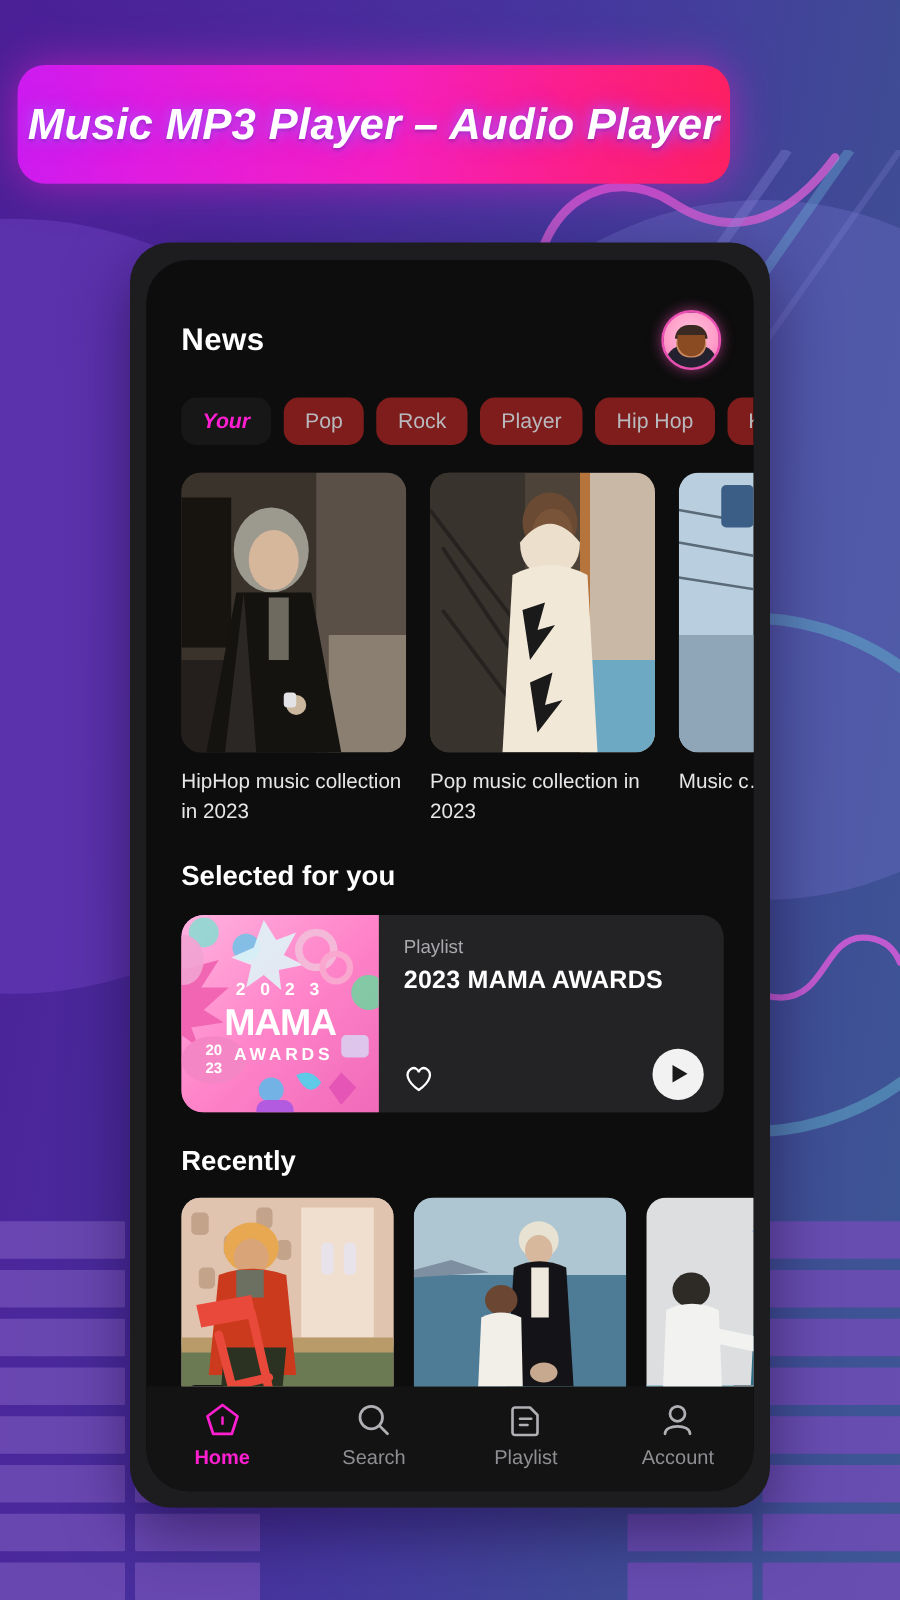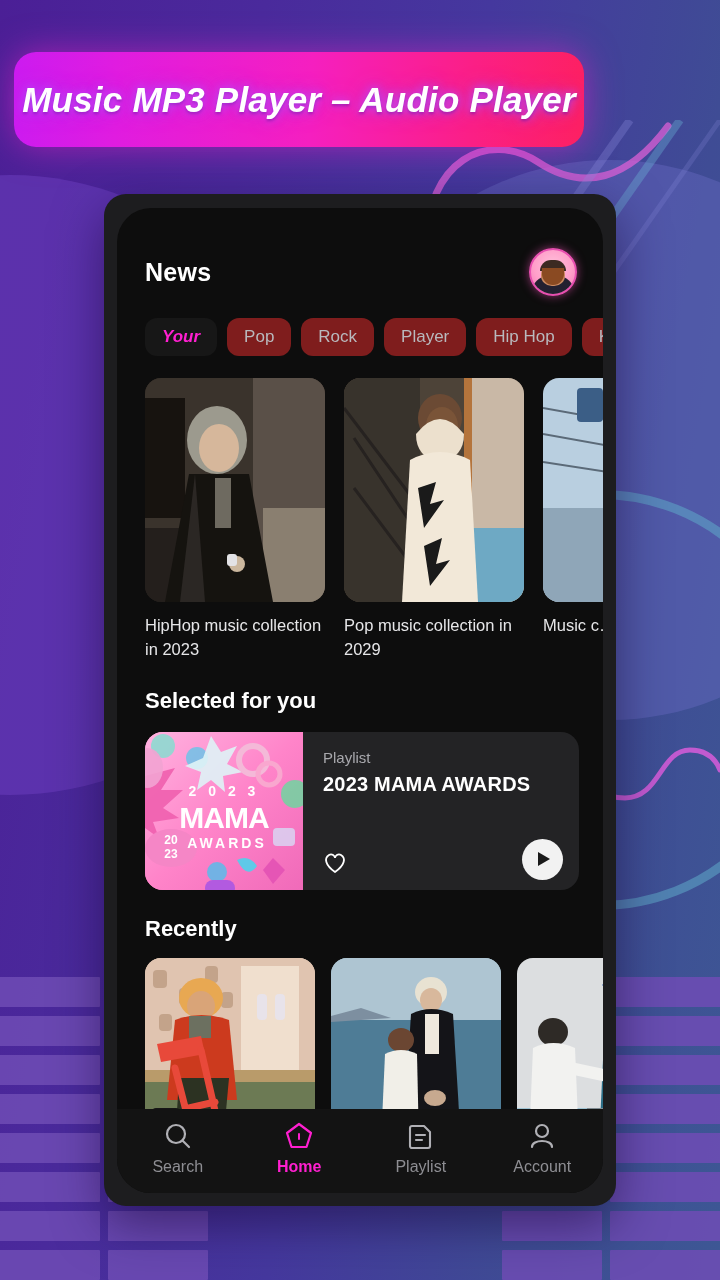--- a/index.html
+++ b/index.html
@@ -65,21 +65,21 @@
     font-size:35px; font-weight:bold; font-style:italic; color:#ffffff;
     letter-spacing:.2px; white-space:nowrap;
     text-shadow:0 0 10px rgba(190,80,255,.95), 0 0 20px rgba(160,60,240,.8), 0 2px 3px rgba(80,0,120,.5);
   }
 
   
   .phone {
     position:absolute; left:104px; top:194px;
     width:512px; height:1012px;
     background:#1d1d1f;
-    border-radius:22px;
+    border-radius:32px;
     box-shadow:0 18px 50px rgba(20,0,45,.5);
     padding:14px 13px 13px 13px;
   }
   .screen {
     width:100%; height:100%;
     background:#0d0d0d; border-radius:34px; overflow:hidden;
     position:relative; display:flex; flex-direction:column;
   }
 
   .screen-body { flex:1; overflow:hidden; position:relative; }
@@ -289,21 +289,21 @@
             <rect x="120" y="0" width="8" height="224" fill="#b4743c"></rect>
             <path d="M10 60 L70 150 M10 110 L70 190 M0 30 L76 130" stroke="#262220" stroke-width="3" fill="none"></path>
             <ellipse cx="96" cy="40" rx="22" ry="24" fill="#6b4a34"></ellipse>
             <ellipse cx="98" cy="48" rx="16" ry="19" fill="#7a5438"></ellipse>
             <path d="M72 56 Q96 26 120 56 Q120 80 96 84 Q72 80 72 56 Z" fill="#ece0cd"></path>
             <path d="M66 82 Q96 66 126 82 L134 224 L58 224 Z" fill="#f2e8d8"></path>
             <path d="M74 110 L92 104 L86 126 L100 122 L80 150 Z" fill="#1a1a1a"></path>
             <path d="M80 168 L98 160 L92 186 L106 182 L86 208 Z" fill="#1a1a1a"></path>
           </svg>
         </div>
-        <div class="news-caption">Pop music collection in 2029</div>
+        <div class="news-caption">Pop music collection in 2023</div>
       </div>
 
       <div class="news-card">
         <div class="news-thumb">
           <svg class="ph" viewBox="0 0 180 224" preserveAspectRatio="none">
             <rect width="180" height="224" fill="#b9cfe0"></rect>
             <rect x="0" y="130" width="180" height="94" fill="#8fa6b8"></rect>
             <path d="M0 30 L180 62 M0 56 L180 88 M0 84 L180 112" stroke="#5b6a78" stroke-width="2" fill="none"></path>
             <rect x="34" y="10" width="26" height="34" rx="4" fill="#3b5e86"></rect>
             <path d="M96 70 Q134 58 160 90 L178 224 L84 224 Z" fill="#c0362f"></path>
@@ -425,34 +425,34 @@
           <path d="M54 104 L92 112 L90 124 L52 116 Z" fill="#f2f2f0"></path>
           <path d="M70 150 L110 150 L116 186 L66 186 Z" fill="#7f8b92"></path>
         </svg>
       </div>
 
     </div>
   </div>
 
   <div class="nav">
 
+    <div class="nav-item active">
+      <svg width="30" height="30" viewBox="0 0 30 30">
+        <path d="M15 3 L27 12 L22.5 26 L7.5 26 L3 12 Z" fill="none" stroke="#ff1fd0" stroke-width="2.2" stroke-linejoin="round"></path>
+        <line x1="15" y1="13" x2="15" y2="18" stroke="#ff1fd0" stroke-width="2" stroke-linecap="round"></line>
+      </svg>
+      <div class="nav-label">Home</div>
+    </div>
+
     <div class="nav-item">
       <svg width="30" height="30" viewBox="0 0 30 30">
         <circle cx="13" cy="13" r="9" fill="none" stroke="#b0b0b5" stroke-width="2.2"></circle>
         <line x1="19.5" y1="19.5" x2="26" y2="26" stroke="#b0b0b5" stroke-width="2.2" stroke-linecap="round"></line>
       </svg>
       <div class="nav-label">Search</div>
-    </div>
-
-    <div class="nav-item active">
-      <svg width="30" height="30" viewBox="0 0 30 30">
-        <path d="M15 3 L27 12 L22.5 26 L7.5 26 L3 12 Z" fill="none" stroke="#ff1fd0" stroke-width="2.2" stroke-linejoin="round"></path>
-        <line x1="15" y1="13" x2="15" y2="18" stroke="#ff1fd0" stroke-width="2" stroke-linecap="round"></line>
-      </svg>
-      <div class="nav-label">Home</div>
     </div>
 
     <div class="nav-item">
       <svg width="30" height="30" viewBox="0 0 30 30">
         <path d="M6 5 h12 l6 6 v14 a2 2 0 0 1 -2 2 h-16 a2 2 0 0 1 -2 -2 v-18 a2 2 0 0 1 2 -2 z" fill="none" stroke="#b0b0b5" stroke-width="2.1" stroke-linejoin="round"></path>
         <line x1="10" y1="14" x2="19" y2="14" stroke="#b0b0b5" stroke-width="2.1" stroke-linecap="round"></line>
         <line x1="10" y1="19" x2="16" y2="19" stroke="#b0b0b5" stroke-width="2.1" stroke-linecap="round"></line>
       </svg>
       <div class="nav-label">Playlist</div>
     </div>

